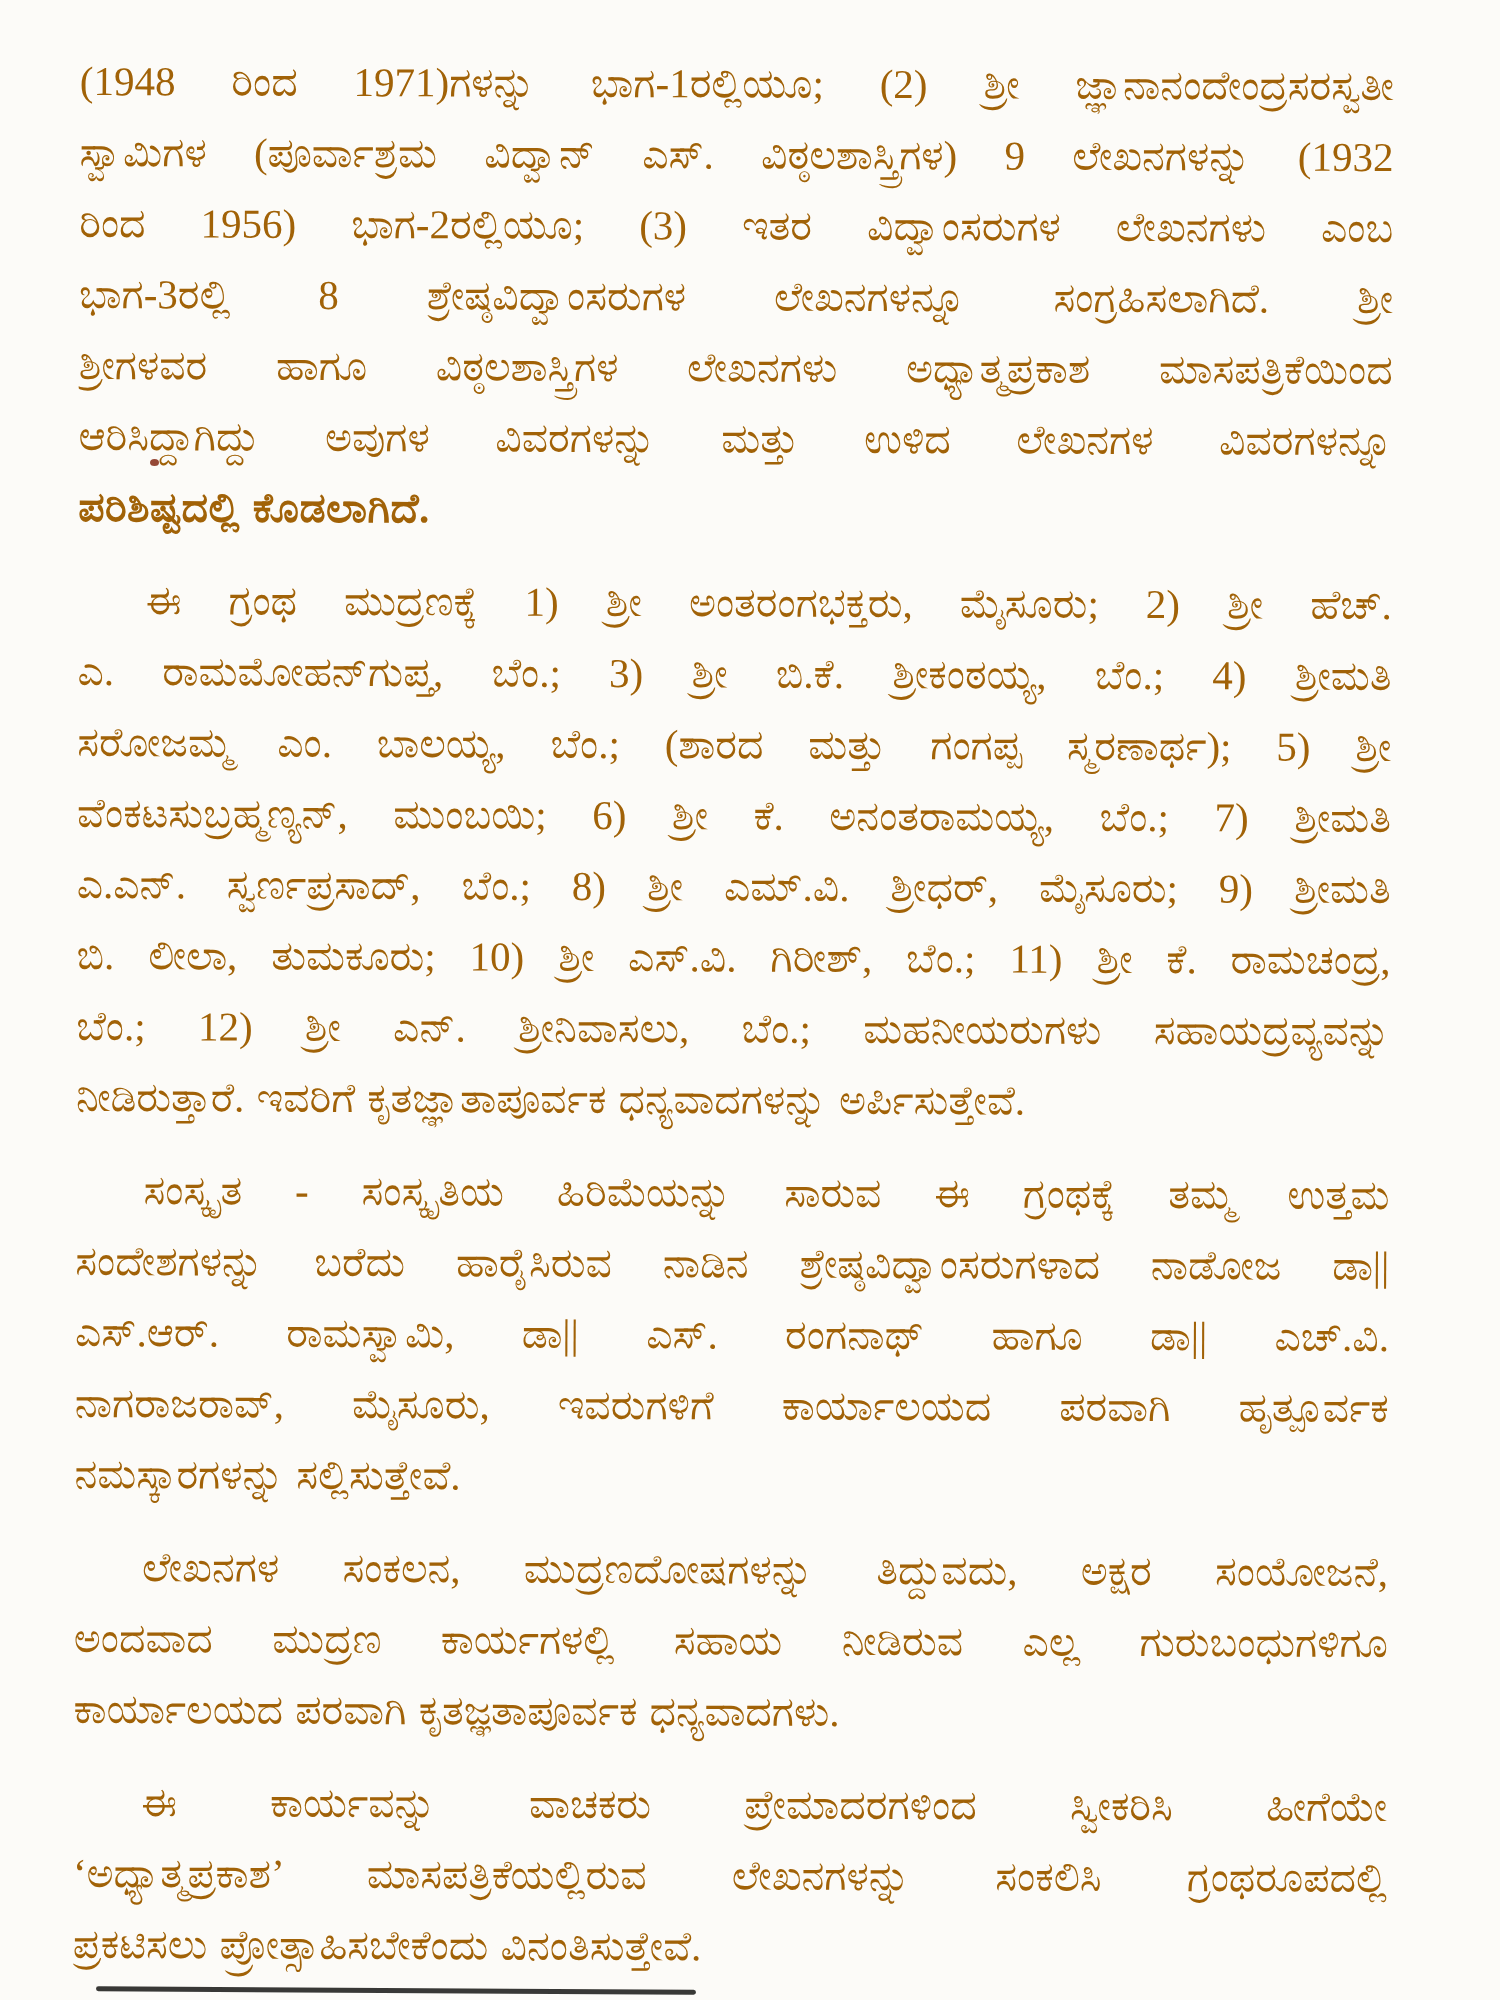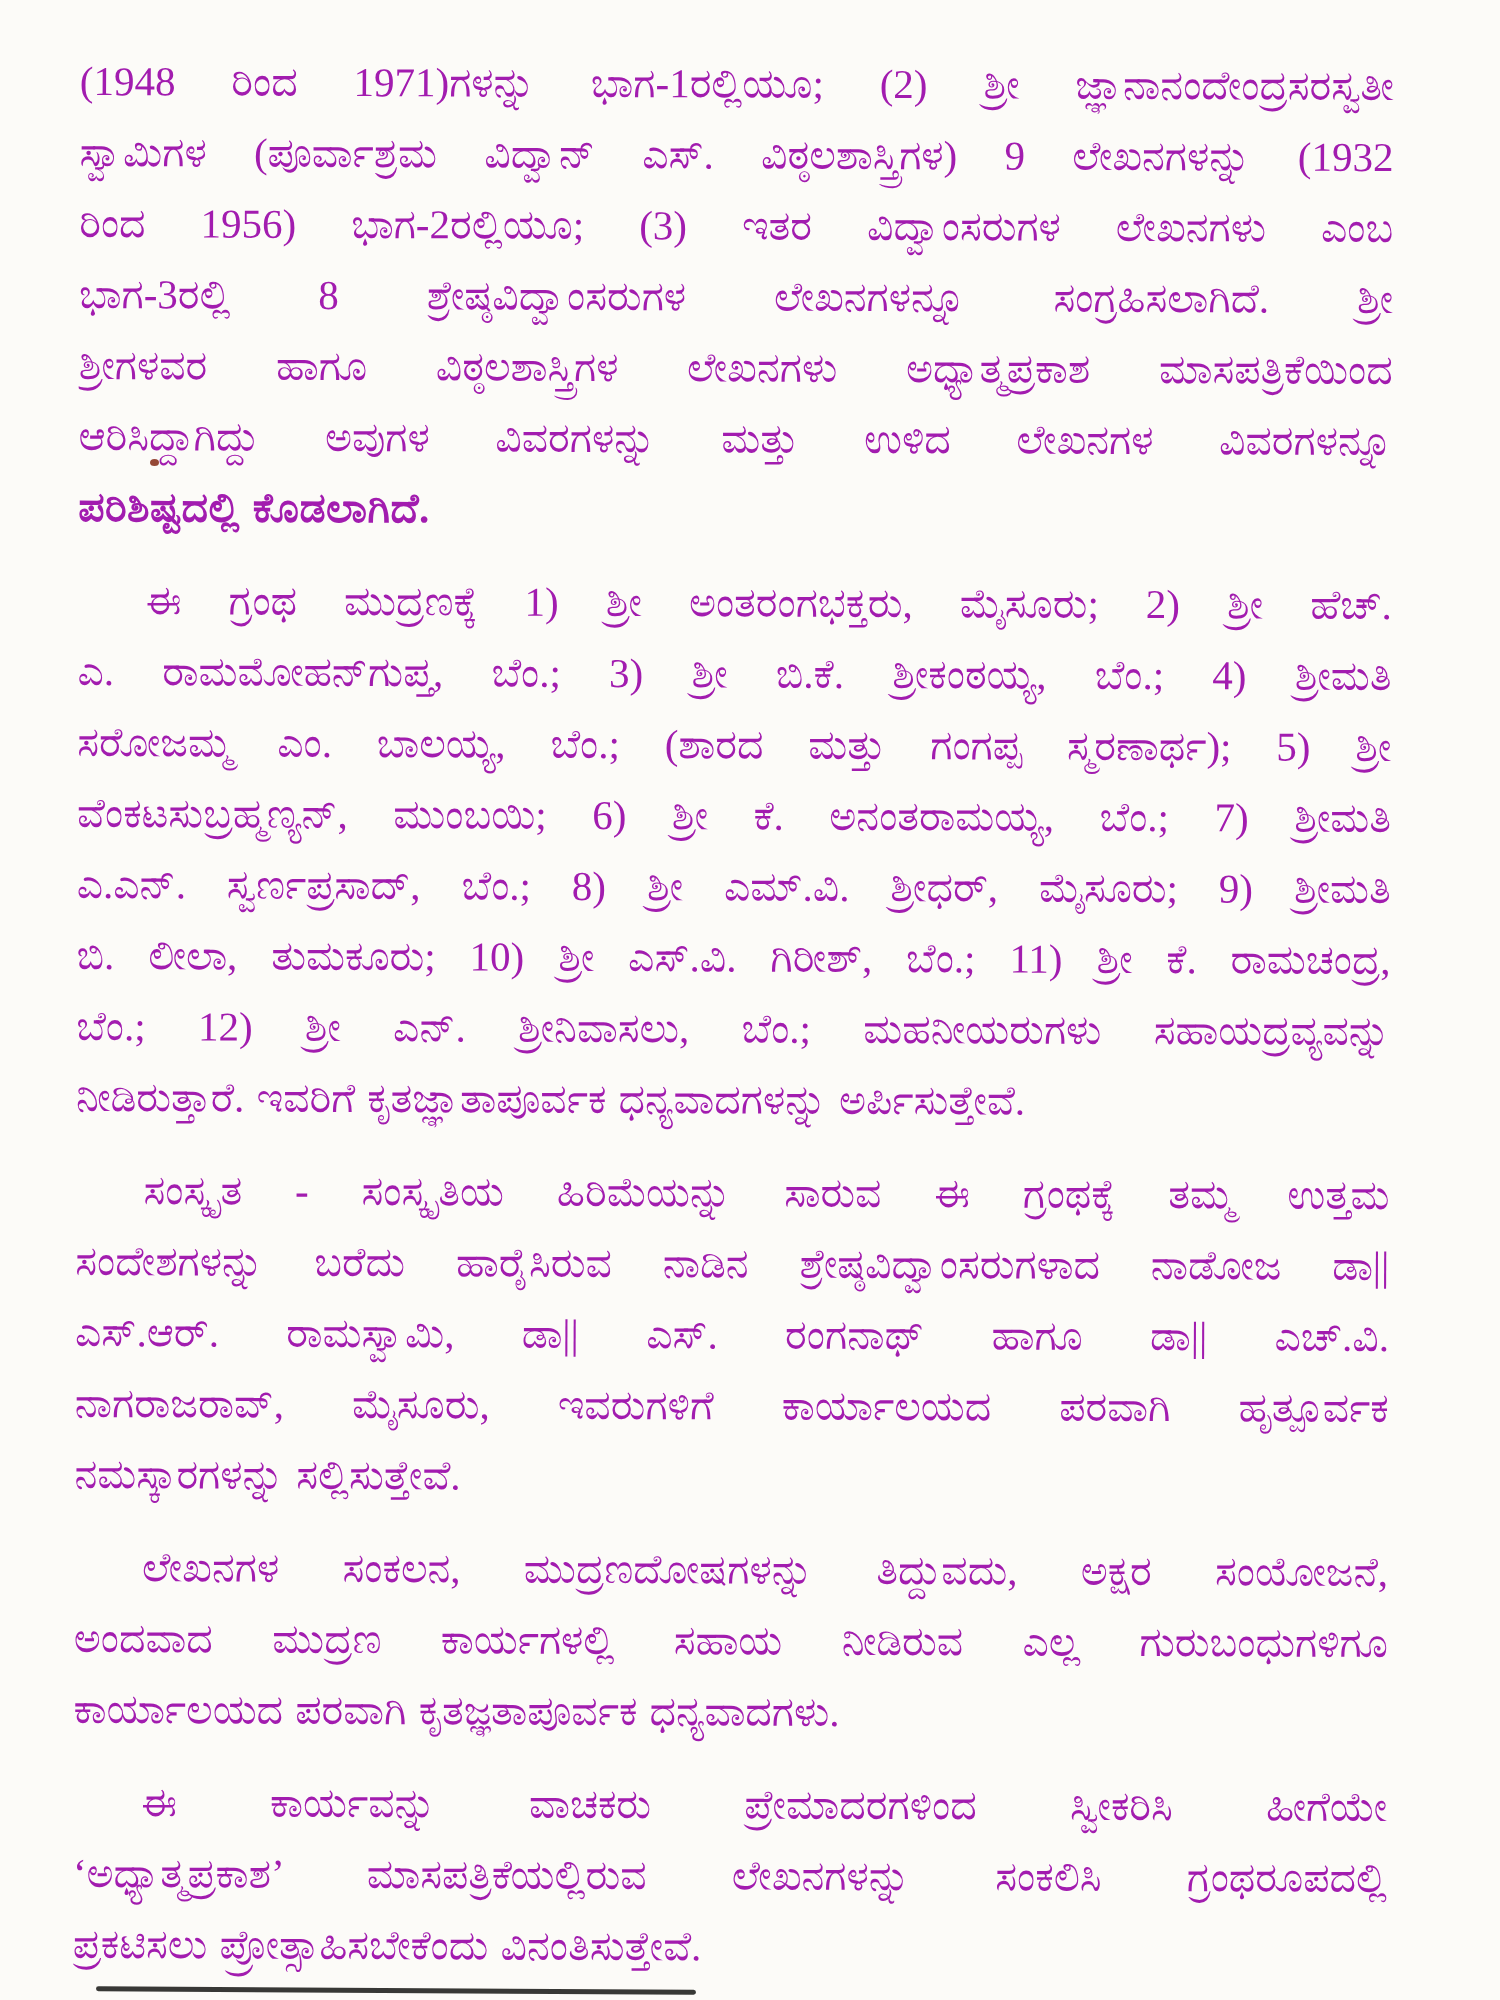--- a/index.html
+++ b/index.html
@@ -7,21 +7,21 @@
     padding: 0;
     background: #e9e7e1;
   }
   .page {
     position: relative;
     width: 1500px;
     height: 2000px;
     background: #fcfbf8;
     overflow: hidden;
     font-family: "Liberation Serif", "DejaVu Serif", serif;
-    color: #a21caf;
+    color: #a16207;
   }
   .text-block {
     position: absolute;
     left: 80px;
     top: 46px;
     width: 1314px;
     transform: rotate(0.22deg);
     transform-origin: top left;
   }
   .para { margin: 0; padding: 0; }

